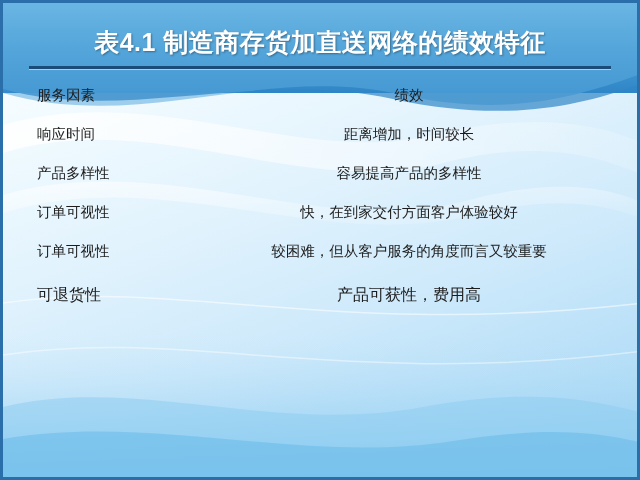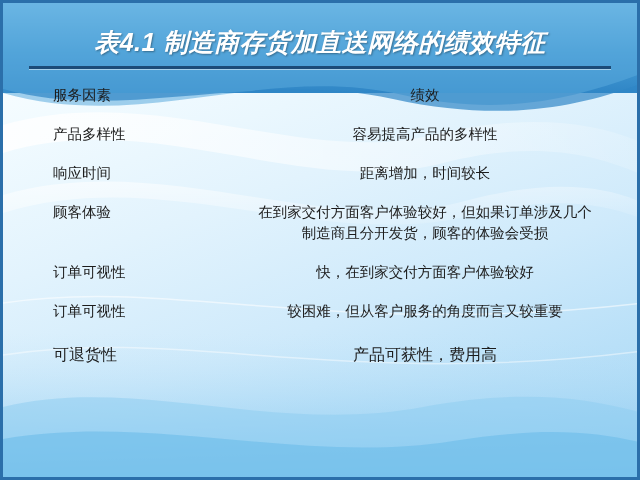--- a/index.html
+++ b/index.html
@@ -30,40 +30,39 @@
     height: 480px;
   }
   .content {
     position: relative;
     z-index: 5;
     padding: 0;
   }
   .title-wrap {
     position: relative;
     margin: 24px 24px 0 24px;
-    font-style: italic;
   }
   .slide-title {
     font-size: 25px;
     font-weight: bold;
     color: #ffffff;
     text-align: center;
     letter-spacing: 0.5px;
     text-shadow: 1px 1px 2px rgba(0,0,0,0.35);
     line-height: 1.25;
     padding-bottom: 8px;
   }
   .title-rule {
     height: 3px;
     background: #1b4b78;
     margin: 0 2px;
     box-shadow: 0 1px 0 rgba(255,255,255,0.5);
   }
   table.perf-table {
-    margin: 14px 0 0 50px;
+    margin: 14px 0 0 34px;
     border-collapse: collapse;
     width: 576px;
     table-layout: fixed;
   }
   table.perf-table td {
     vertical-align: top;
     padding: 9px 4px 9px 0;
     font-size: 14.5px;
     color: #1c1c1c;
     line-height: 1.45;
@@ -136,37 +135,30 @@
     </div>
 
     <table class="perf-table">
       <tbody>
         <tr class="header-row">
           <td class="col-factor">服务因素</td>
           <td class="col-perf">绩效</td>
         </tr>
 
         <tr>
+          <td class="col-factor">响应时间</td>
+          <td class="col-perf">距离增加，时间较长</td>
+        </tr>
+
+        <tr>
           <td class="col-factor">产品多样性</td>
           <td class="col-perf">容易提高产品的多样性</td>
         </tr>
 
-        <tr>
-          <td class="col-factor">响应时间</td>
-          <td class="col-perf">距离增加，时间较长</td>
-        </tr>
 
-
-        <tr>
-          <td class="col-factor">顾客体验</td>
-          <td class="col-perf">
-            <span>在到家交付方面客户体验较好，但如果订单涉及几个</span>
-            <span class="line2">制造商且分开发货，顾客的体验会受损</span>
-          </td>
-        </tr>
 
         <tr>
           <td class="col-factor">订单可视性</td>
           <td class="col-perf">快，在到家交付方面客户体验较好</td>
         </tr>
 
         <tr>
           <td class="col-factor">订单可视性</td>
           <td class="col-perf">较困难，但从客户服务的角度而言又较重要</td>
         </tr>

